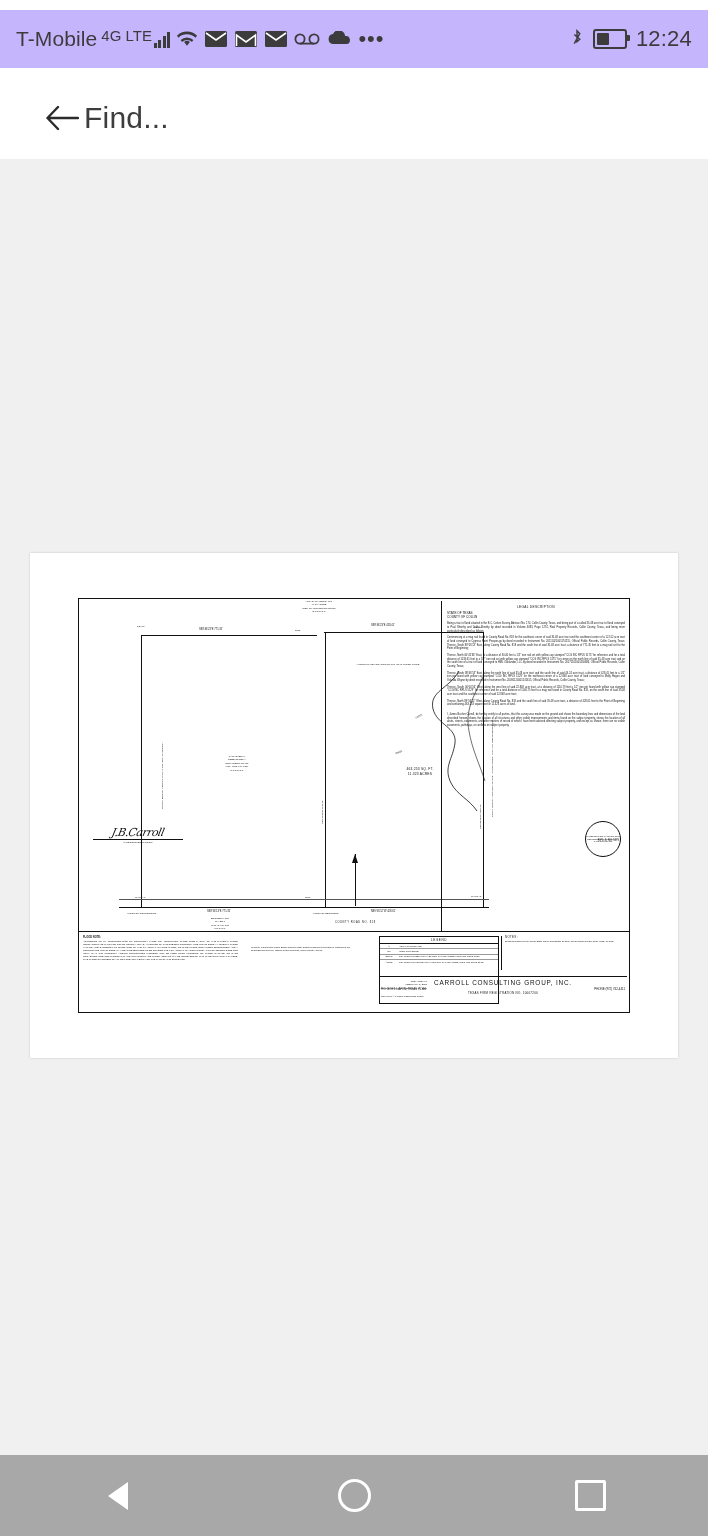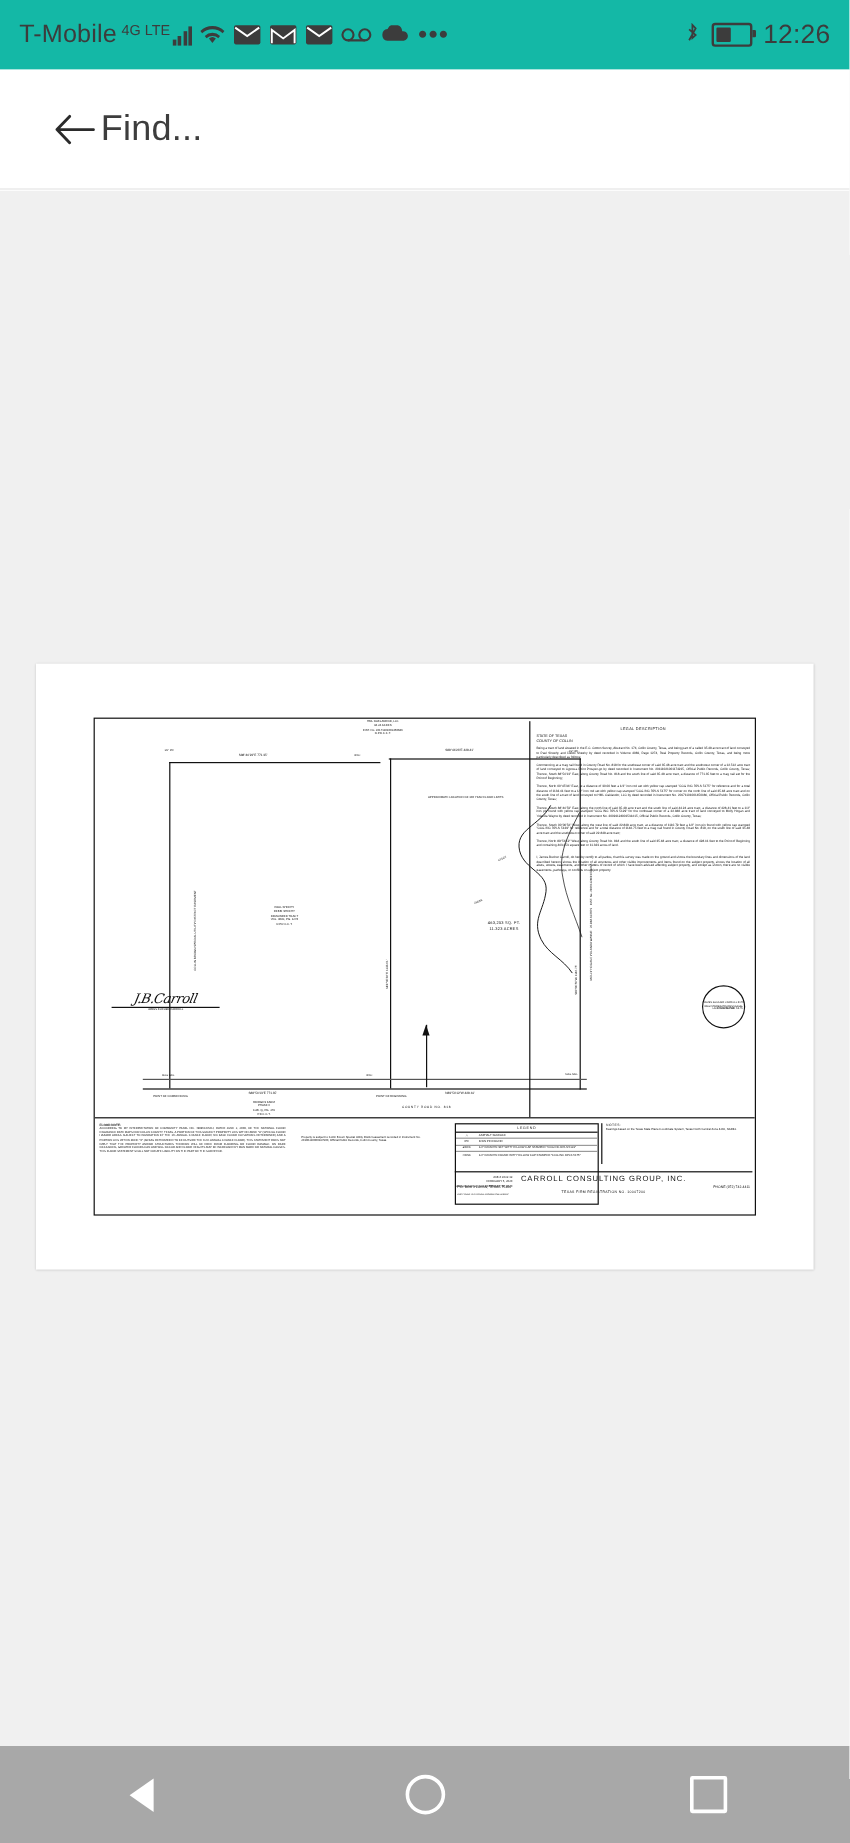--- a/index.html
+++ b/index.html
@@ -12,40 +12,41 @@
     background: #ffffff;
     font-family: "Liberation Sans", sans-serif;
     overflow: hidden;
     position: relative;
   }
 
   
   .status-bar {
     height: 58px;
     width: 100%;
-    background: #14b8a6;
+    background: #c4b5fd;
     display: flex;
     align-items: center;
     justify-content: space-between;
     padding: 0 16px;
     box-sizing: border-box;
     color: #3a3a3a;
+    margin-top: 10px;
   }
   .status-left {
     display: flex;
     align-items: center;
     gap: 6px;
   }
   .carrier {
     font-size: 21px;
     color: #3c3c3c;
     letter-spacing: 0.1px;
   }
   .net-type {
-    font-size: 12px;
+    font-size: 15px;
     line-height: 1;
     color: #3c3c3c;
     margin-left: -2px;
     margin-bottom: 8px;
   }
   .signal-bars {
     display: flex;
     align-items: flex-end;
     gap: 1.5px;
     height: 18px;
@@ -494,21 +495,21 @@
   </div>
   <div class="status-right">
     <span class="sb-icon">
       <svg width="14" height="20" viewBox="0 0 14 22">
           <path d="M4 6l6 5.3-3 2.7V2l3 3.2L4 16" stroke="#3c3c3c" stroke-width="1.6" fill="none"></path>
         </svg>
     </span>
     <span class="battery">
         <span class="fill"></span>
       </span>
-    <span class="clock">12:26</span>
+    <span class="clock">12:24</span>
   </div>
 </div>
 
 <div class="app-bar">
   <div class="back-arrow">
     <svg width="34" height="26" viewBox="0 0 34 26">
         <path d="M13 2L2.5 13 13 24M2.5 13H33" stroke="#2b2b2b" stroke-width="2.4" fill="none" stroke-linecap="round" stroke-linejoin="round"></path>
       </svg>
   </div>
   <div class="app-title">Find...</div>

